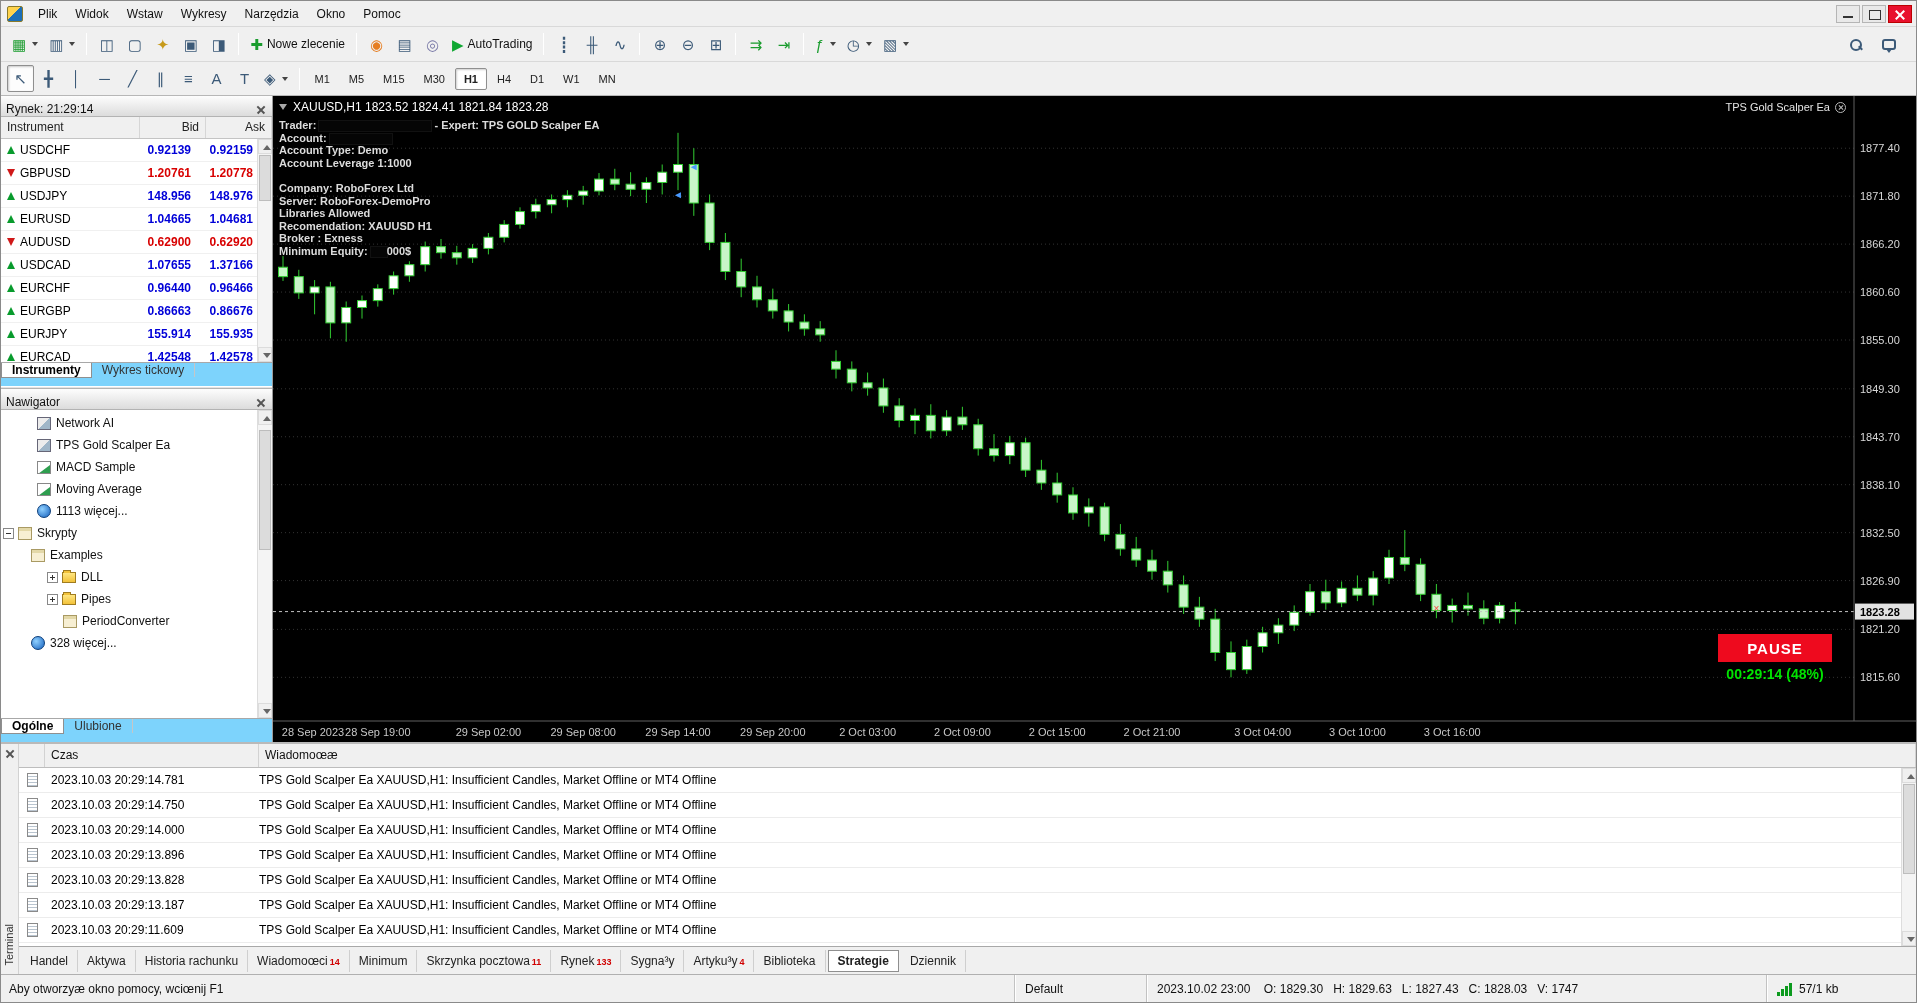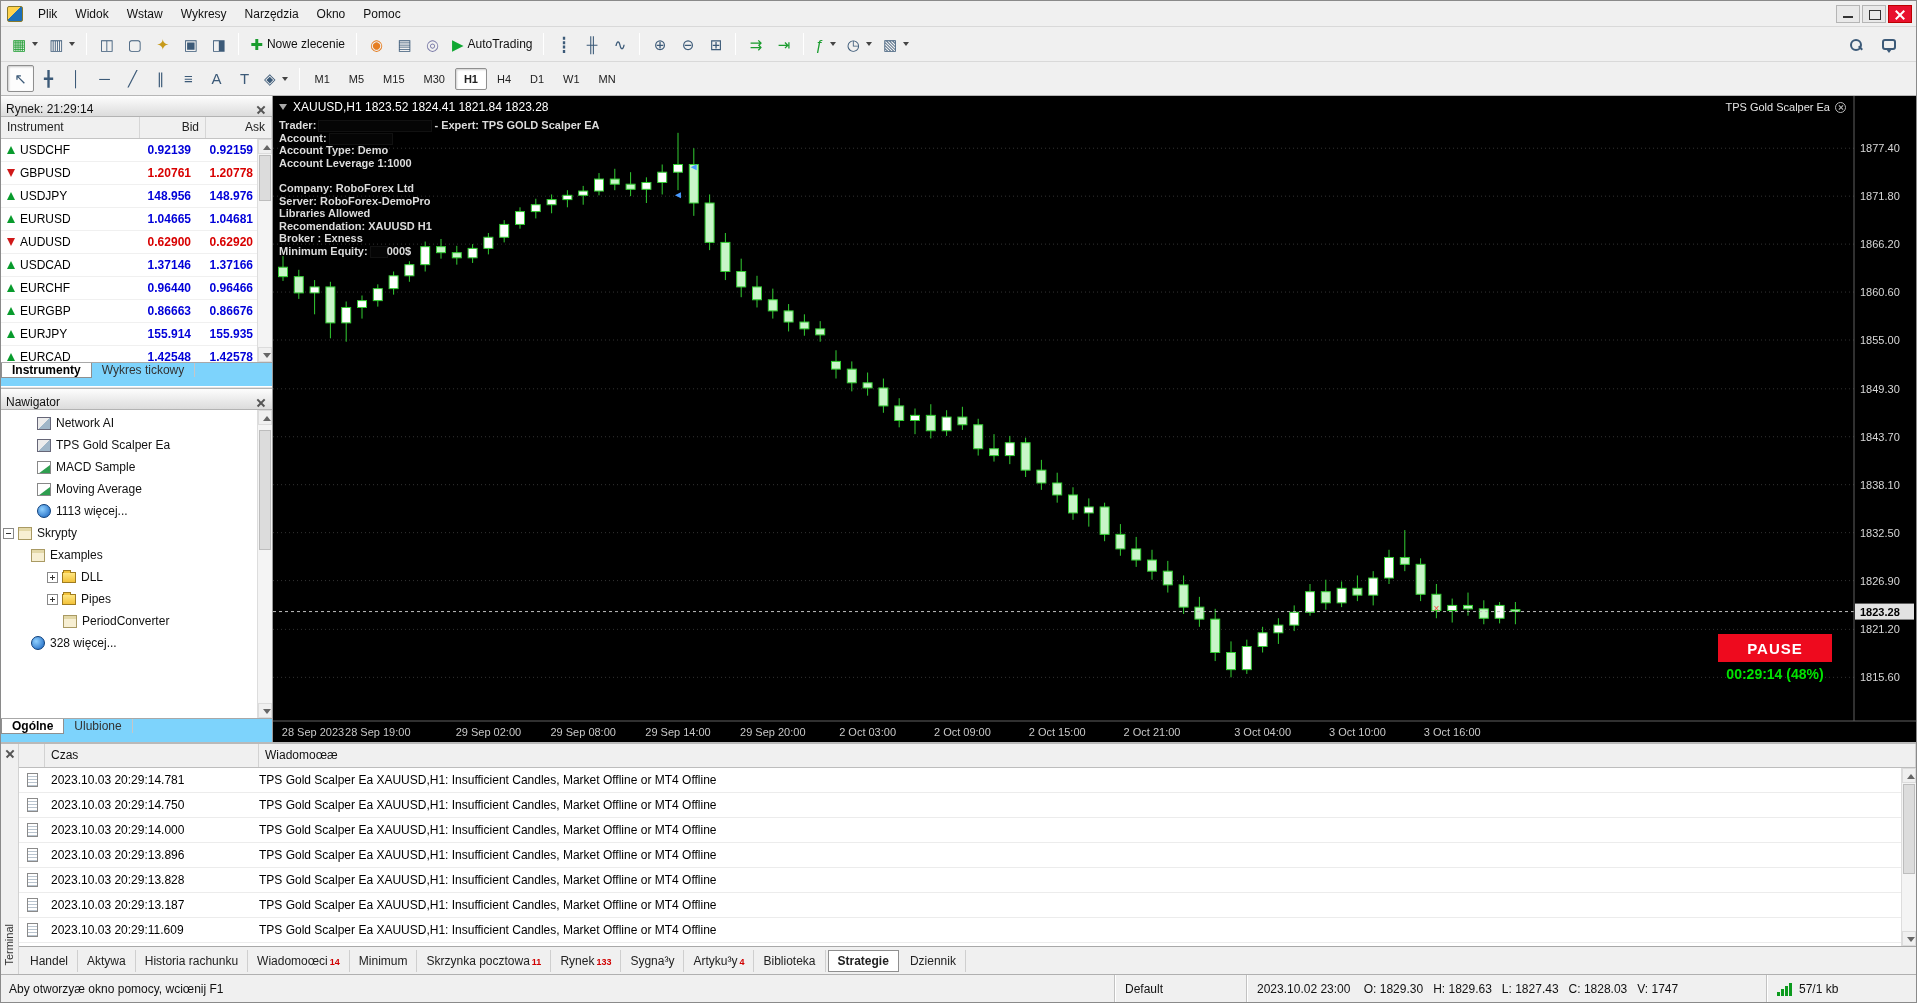--- a/index.html
+++ b/index.html
@@ -132,21 +132,21 @@
   #term-tabs{height:28px;flex:none;display:flex;align-items:center;background:#f0f0f0;border-top:1px solid #a8a8a8;padding-left:2px}
   .btab{display:flex;align-items:flex-end;gap:2px;padding:4px 9px;color:#222;border-right:1px solid #cfcfcf;cursor:default}
   .btab .count{color:#d00000;font-size:9px;font-weight:bold;padding-bottom:1px}
   .btab.active{background:#fff;border:1px solid #8f8f8f;font-weight:bold;margin:0 2px;padding:3px 9px}
 
   
   #statusbar{height:28px;flex:none;display:flex;align-items:stretch;background:#f0f0f0;border-top:1px solid #b0b0b0;font-size:12px}
   #sb-help{flex:1;display:flex;align-items:center;padding:0 8px}
   .sb-seg{display:flex;align-items:center;padding:0 10px;border-left:1px solid #c2c2c2;box-shadow:inset 1px 0 0 #fff}
   #sb-profile{width:132px}
-  #sb-quote{width:520px;white-space:pre}
+  #sb-quote{width:620px;white-space:pre}
   #sb-net{width:150px;gap:7px}
   #sig-bars{display:flex;align-items:flex-end;gap:1px;height:14px}
   #sig-bars i{display:block;width:3px;background:#0c9a1e}
 </style>
 </head>
 <body>
 
 <div id="app">
 
   <div id="menubar">
@@ -343,21 +343,21 @@
             </div>
             <div class="mw-row">
               <span class="dir dir-down"></span>
               <span class="sym">AUDUSD</span>
               <span class="px" style="color: rgb(216, 0, 0);">0.62900</span>
               <span class="px" style="color: rgb(216, 0, 0);">0.62920</span>
             </div>
             <div class="mw-row">
               <span class="dir dir-up"></span>
               <span class="sym">USDCAD</span>
-              <span class="px" style="color: rgb(0, 0, 216);">1.37146</span>
+              <span class="px" style="color: rgb(0, 0, 216);">1.07655</span>
               <span class="px" style="color: rgb(0, 0, 216);">1.37166</span>
             </div>
             <div class="mw-row">
               <span class="dir dir-up"></span>
               <span class="sym">EURCHF</span>
               <span class="px" style="color: rgb(0, 0, 216);">0.96440</span>
               <span class="px" style="color: rgb(0, 0, 216);">0.96466</span>
             </div>
             <div class="mw-row">
               <span class="dir dir-up"></span>

